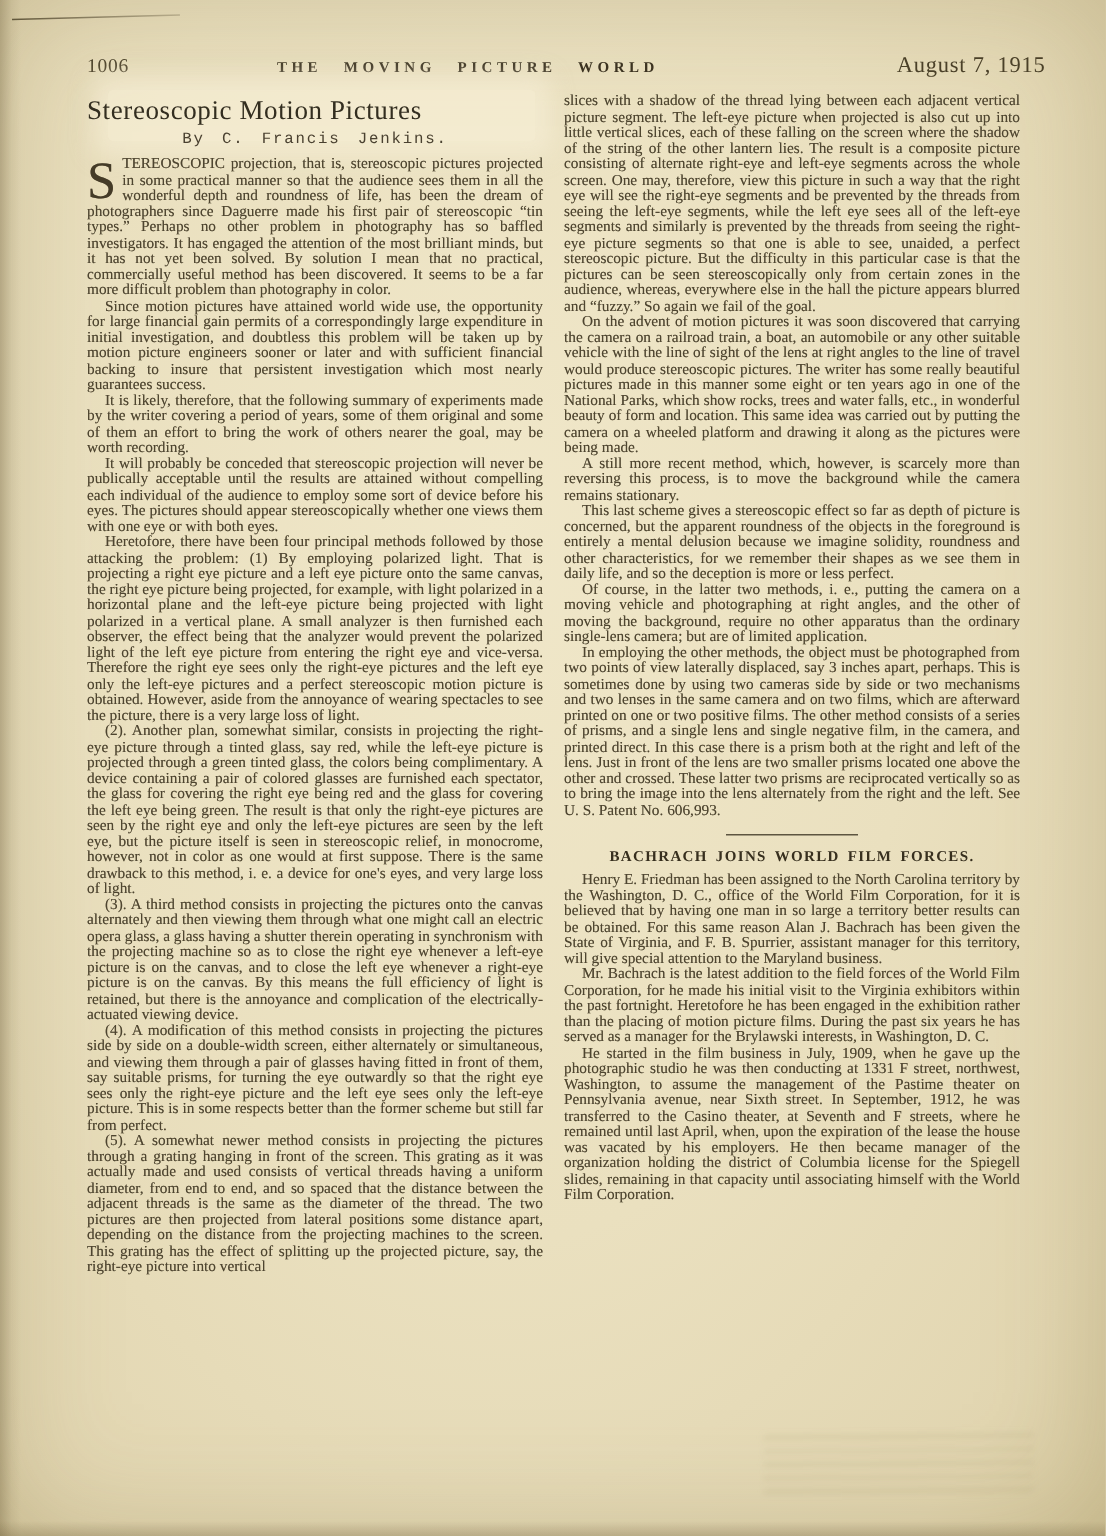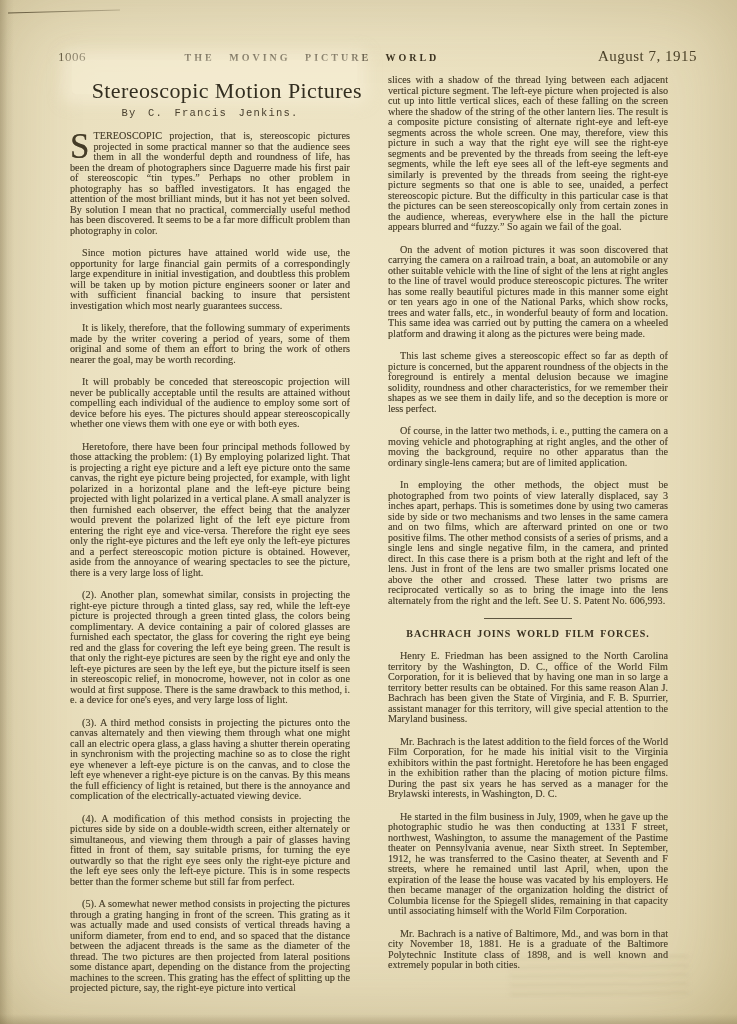--- a/index.html
+++ b/index.html
@@ -28,53 +28,53 @@
     position: absolute; left: 0; right: 0; bottom: 0; height: 10px;
     background: linear-gradient(0deg, rgba(95,80,45,0.25), transparent);
     pointer-events: none;
   }
   .crease {
     position: absolute; left: 8px; top: 11px; width: 112px; height: 1px;
     background: linear-gradient(90deg, rgba(70,60,35,0.8), rgba(70,60,35,0.25));
     transform: rotate(-1.6deg);
   }
   .running-head {
-    position: absolute; top: 48px; left: 58px; right: 40px;
+    position: absolute; top: 36px; left: 58px; right: 40px;
     display: flex; justify-content: space-between; align-items: baseline;
   }
   .page-number { font-size: 13px; letter-spacing: 0.5px; color: #4a4028; }
   .journal-title {
     font-size: 10px; font-weight: bold; letter-spacing: 3px; word-spacing: 9px;
     color: #3c3321; text-align: center; flex: 1; margin-left: -60px;
   }
   .issue-date { font-size: 15px; color: #4a4028; letter-spacing: 0.5px; }
   .title-patch {
     position: absolute; top: 60px; left: 72px; width: 285px; height: 34px;
     background: rgba(249,242,219,0.55);
     box-shadow: 0 0 14px 10px rgba(249,242,219,0.5);
     border-radius: 3px;
   }
   .columns {
     position: absolute; top: 63px; left: 58px;
     display: flex; gap: 14px;
   }
   .col { width: 304px; }
   .col p {
-    margin: 12px;
+    margin: 0;
     font-size: 10.2px;
     line-height: 10.5px;
     text-align: justify;
     text-indent: 12px;
     color: #4e4530;
     text-shadow: 0 0 0.4px rgba(78,69,48,0.55);
   }
   .col p.no-indent { text-indent: 0; }
   .article-title {
-    font-size: 22px; text-align: right; color: #332e20;
-    letter-spacing: 0.4px; margin: 15px 0 0 0; font-weight: normal;
+    font-size: 18px; text-align: left; color: #332e20;
+    letter-spacing: 0.4px; margin: 0 0 0 0; font-weight: normal;
     position: relative;
   }
   .article-byline {
     font-size: 10.5px; text-align: center; color: #4a4130;
     letter-spacing: 1.2px; word-spacing: 4px; margin: 3px 0 6px 0; font-family: Liberation Mono, monospace;
   }
   .drop-cap {
     float: left;
     font-size: 35px; line-height: 27px;
     padding: 2px 4px 0 0;
@@ -127,30 +127,30 @@
       <p>Heretofore, there have been four principal methods followed by those attacking the problem:  (1) By employing polarized light.  That is projecting a right eye picture and a left eye picture onto the same canvas, the right eye picture being projected, for example, with light polarized in a horizontal plane and the left-eye picture being projected with light polarized in a vertical plane.  A small analyzer is then furnished each observer, the effect being that the analyzer would prevent the polarized light of the left eye picture from entering the right eye and vice-versa.  Therefore the right eye sees only the right-eye pictures and the left eye only the left-eye pictures and a perfect stereoscopic motion picture is obtained.  However, aside from the annoyance of wearing spectacles to see the picture, there is a very large loss of light.</p>
       <p>(2).  Another plan, somewhat similar, consists in projecting the right-eye picture through a tinted glass, say red, while the left-eye picture is projected through a green tinted glass, the colors being complimentary.  A device containing a pair of colored glasses are furnished each spectator, the glass for covering the right eye being red and the glass for covering the left eye being green.  The result is that only the right-eye pictures are seen by the right eye and only the left-eye pictures are seen by the left eye, but the picture itself is seen in stereoscopic relief, in monocrome, however, not in color as one would at first suppose.  There is the same drawback to this method, i. e. a device for one's eyes, and very large loss of light.</p>
       <p>(3).  A third method consists in projecting the pictures onto the canvas alternately and then viewing them through what one might call an electric opera glass, a glass having a shutter therein operating in synchronism with the projecting machine so as to close the right eye whenever a left-eye picture is on the canvas, and to close the left eye whenever a right-eye picture is on the canvas.  By this means the full efficiency of light is retained, but there is the annoyance and complication of the electrically-actuated viewing device.</p>
       <p>(4).  A modification of this method consists in projecting the pictures side by side on a double-width screen, either alternately or simultaneous, and viewing them through a pair of glasses having fitted in front of them, say suitable prisms, for turning the eye outwardly so that the right eye sees only the right-eye picture and the left eye sees only the left-eye picture.  This is in some respects better than the former scheme but still far from perfect.</p>
       <p>(5).  A somewhat newer method consists in projecting the pictures through a grating hanging in front of the screen. This grating as it was actually made and used consists of vertical threads having a uniform diameter, from end to end, and so spaced that the distance between the adjacent threads is the same as the diameter of the thread.  The two pictures are then projected from lateral positions some distance apart, depending on the distance from the projecting machines to the screen.  This grating has the effect of splitting up the projected picture, say, the right-eye picture into vertical</p>
     </div>
 
     <div class="col">
       <p class="no-indent">slices with a shadow of the thread lying between each adjacent vertical picture segment.  The left-eye picture when projected is also cut up into little vertical slices, each of these falling on the screen where the shadow of the string of the other lantern lies.  The result is a composite picture consisting of alternate right-eye and left-eye segments across the whole screen.  One may, therefore, view this picture in such a way that the right eye will see the right-eye segments and be prevented by the threads from seeing the left-eye segments, while the left eye sees all of the left-eye segments and similarly is prevented by the threads from seeing the right-eye picture segments so that one is able to see, unaided, a perfect stereoscopic picture.  But the difficulty in this particular case is that the pictures can be seen stereoscopically only from certain zones in the audience, whereas, everywhere else in the hall the picture appears blurred and “fuzzy.”  So again we fail of the goal.</p>
       <p>On the advent of motion pictures it was soon discovered that carrying the camera on a railroad train, a boat, an automobile or any other suitable vehicle with the line of sight of the lens at right angles to the line of travel would produce stereoscopic pictures.  The writer has some really beautiful pictures made in this manner some eight or ten years ago in one of the National Parks, which show rocks, trees and water falls, etc., in wonderful beauty of form and location.  This same idea was carried out by putting the camera on a wheeled platform and drawing it along as the pictures were being made.</p>
+      <p>A still more recent method, which, however, is scarcely more than reversing this process, is to move the background while the camera remains stationary.</p>
       <p>This last scheme gives a stereoscopic effect so far as depth of picture is concerned, but the apparent roundness of the objects in the foreground is entirely a mental delusion because we imagine solidity, roundness and other characteristics, for we remember their shapes as we see them in daily life, and so the deception is more or less perfect.</p>
       <p>Of course, in the latter two methods, i. e., putting the camera on a moving vehicle and photographing at right angles, and the other of moving the background, require no other apparatus than the ordinary single-lens camera; but are of limited application.</p>
       <p>In employing the other methods, the object must be photographed from two points of view laterally displaced, say 3 inches apart, perhaps.  This is sometimes done by using two cameras side by side or two mechanisms and two lenses in the same camera and on two films, which are afterward printed on one or two positive films.  The other method consists of a series of prisms, and a single lens and single negative film, in the camera, and printed direct.  In this case there is a prism both at the right and left of the lens. Just in front of the lens are two smaller prisms located one above the other and crossed.  These latter two prisms are reciprocated vertically so as to bring the image into the lens alternately from the right and the left.  See U. S. Patent No. 606,993.</p>
 
       <hr class="section-divider">
 
       <h2 class="article2-title">BACHRACH JOINS WORLD FILM FORCES.</h2>
       <p>Henry E. Friedman has been assigned to the North Carolina territory by the Washington, D. C., office of the World Film Corporation, for it is believed that by having one man in so large a territory better results can be obtained.  For this same reason Alan J. Bachrach has been given the State of Virginia, and F. B. Spurrier, assistant manager for this territory, will give special attention to the Maryland business.</p>
       <p>Mr. Bachrach is the latest addition to the field forces of the World Film Corporation, for he made his initial visit to the Virginia exhibitors within the past fortnight.  Heretofore he has been engaged in the exhibition rather than the placing of motion picture films.  During the past six years he has served as a manager for the Brylawski interests, in Washington, D. C.</p>
       <p>He started in the film business in July, 1909, when he gave up the photographic studio he was then conducting at 1331 F street, northwest, Washington, to assume the management of the Pastime theater on Pennsylvania avenue, near Sixth street.  In September, 1912, he was transferred to the Casino theater, at Seventh and F streets, where he remained until last April, when, upon the expiration of the lease the house was vacated by his employers.  He then became manager of the organization holding the district of Columbia license for the Spiegell slides, remaining in that capacity until associating himself with the World Film Corporation.</p>
-      <p>Mr. Bachrach is a native of Baltimore, Md., and was born in that city November 18, 1881.  He is a graduate of the Baltimore Polytechnic Institute class of 1898, and is well known and extremely popular in both cities.</p>
     </div>
 
   </div>
 
   <div class="ghost-text"></div>
 
 </div>
 
 </body></html>

